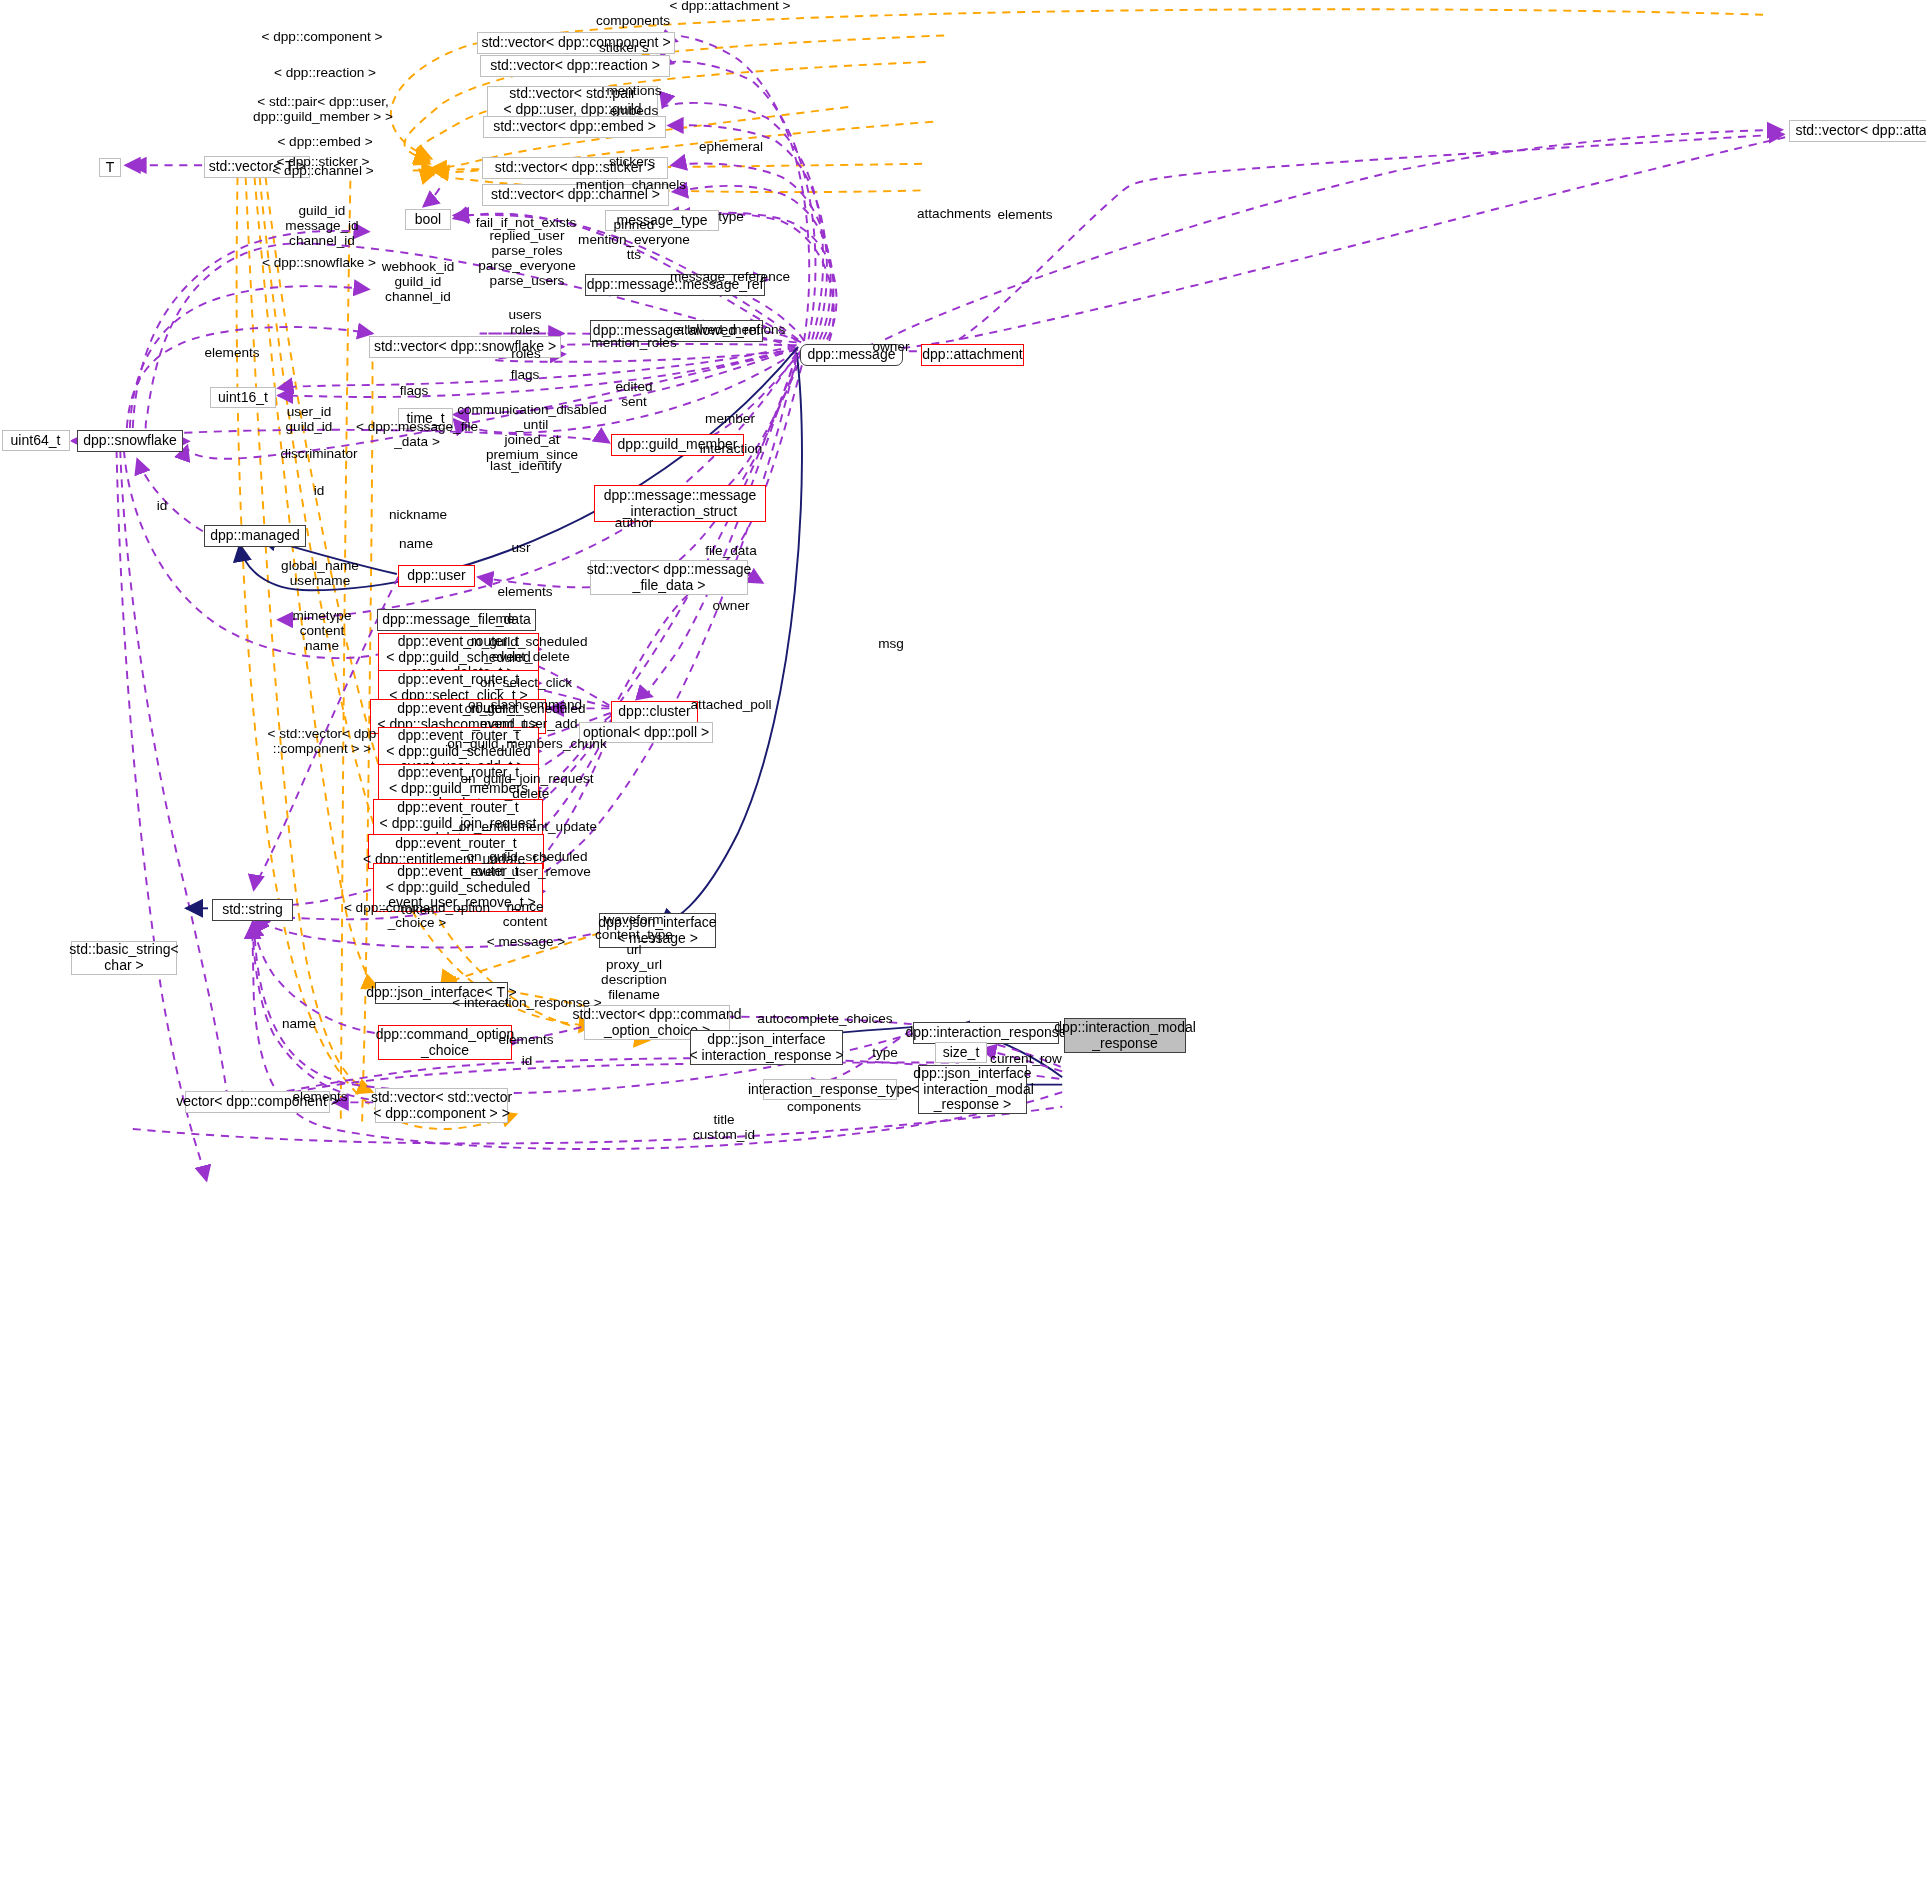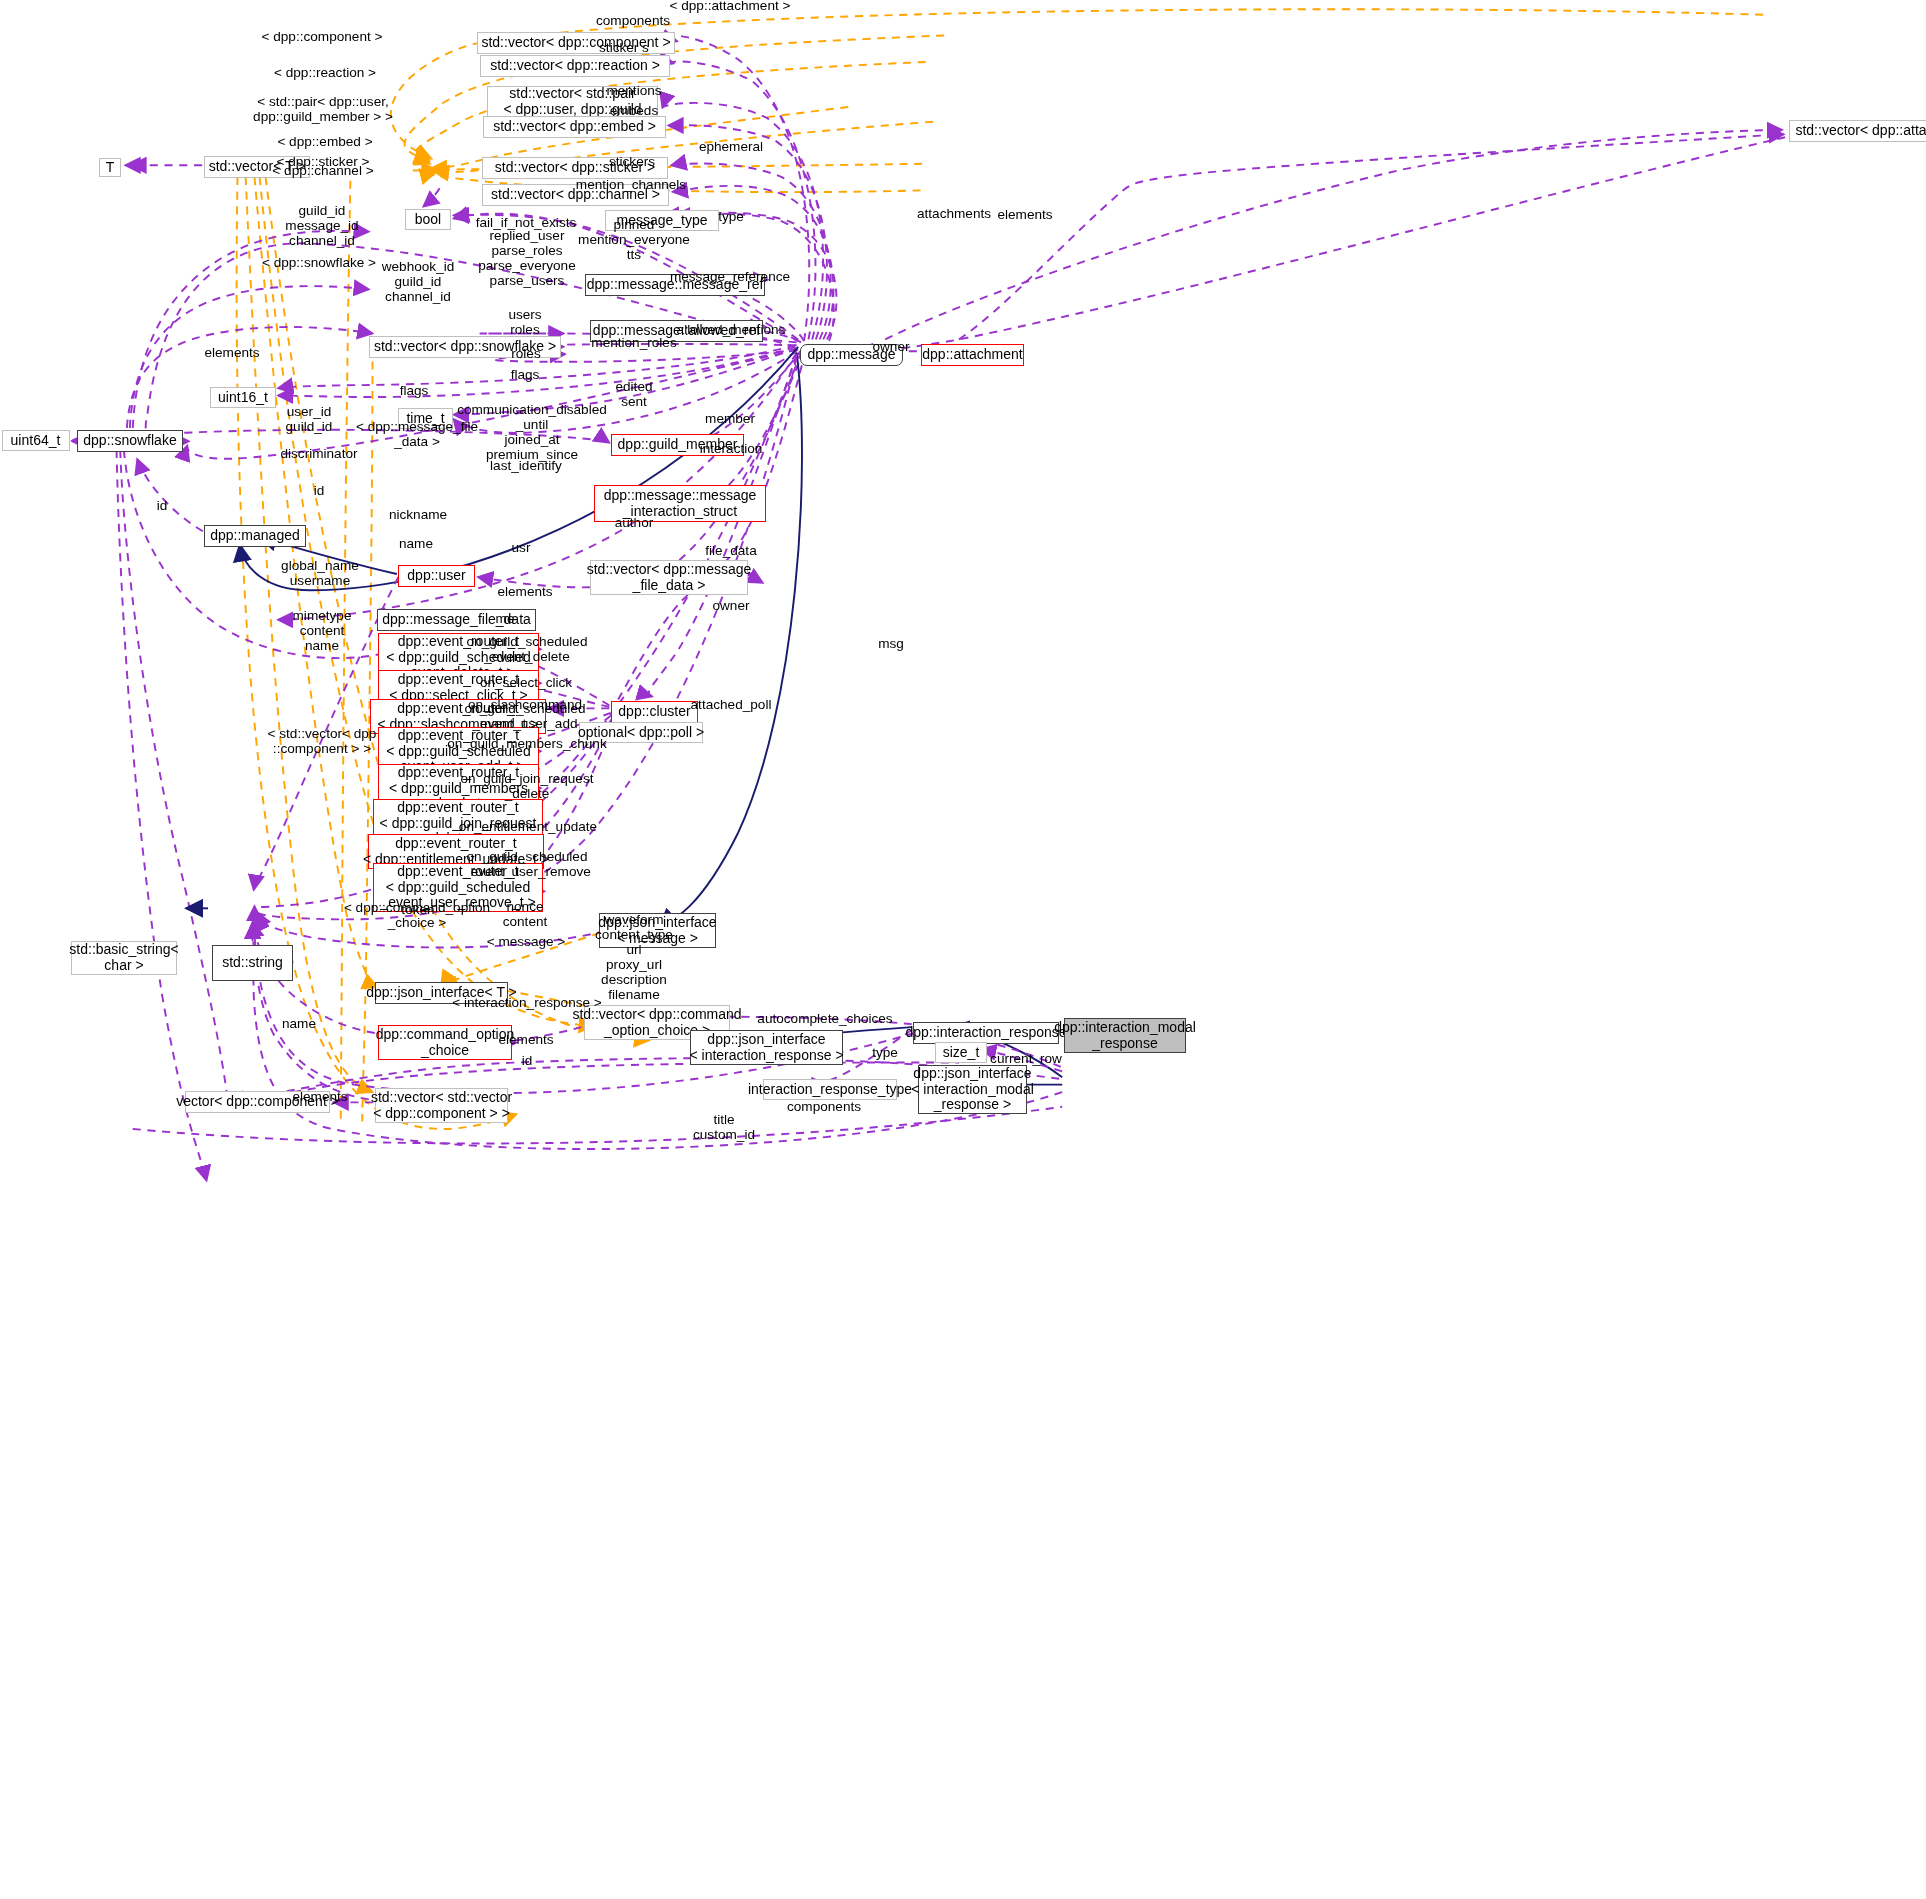--- a/index.html
+++ b/index.html
@@ -258,24 +258,24 @@
 _chunk_t &gt;</div>
     <div class="node n-red" style="left: 373px; top: 799px; width: 170px; height: 49px; white-space: pre;">dpp::event_router_t
 &lt; dpp::guild_join_request
 _delete_t &gt;</div>
     <div class="node n-red" style="left: 368px; top: 834px; width: 176px; height: 35px; white-space: pre;">dpp::event_router_t
 &lt; dpp::entitlement_update_t &gt;</div>
     <div class="node n-red" style="left: 373px; top: 863px; width: 170px; height: 49px; white-space: pre;">dpp::event_router_t
 &lt; dpp::guild_scheduled
 _event_user_remove_t &gt;</div>
     <div class="node n-red" style="left: 611px; top: 701px; width: 87px; height: 22px; white-space: pre;">dpp::cluster</div>
-    <div class="node n-gray" style="left: 579px; top: 722px; width: 124px; height: 20.7px; white-space: pre;">optional&lt; dpp::poll &gt;</div>
+    <div class="node n-gray" style="left: 579px; top: 722px; width: 134px; height: 20.7px; white-space: pre;">optional&lt; dpp::poll &gt;</div>
     <div class="node n-gray" style="left: 71px; top: 941px; width: 106px; height: 34px; white-space: pre;">std::basic_string&lt;
 char &gt;</div>
-    <div class="node n-black" style="left: 212px; top: 945px; width: 81px; height: 36px; white-space: pre;">std::string</div>
+    <div class="node n-black" style="left: 212px; top: 899px; width: 81px; height: 22px; white-space: pre;">std::string</div>
     <div class="node n-black" style="left: 599px; top: 913px; width: 117px; height: 35px; white-space: pre;">dpp::json_interface
 &lt; message &gt;</div>
     <div class="node n-black" style="left: 375px; top: 982px; width: 133px; height: 22px; white-space: pre;">dpp::json_interface&lt; T &gt;</div>
     <div class="node n-gray" style="left: 584px; top: 1005px; width: 146px; height: 35px; white-space: pre;">std::vector&lt; dpp::command
 _option_choice &gt;</div>
     <div class="node n-black" style="left: 913px; top: 1022px; width: 146px; height: 22px; white-space: pre;">dpp::interaction_response</div>
     <div class="node n-black" style="left: 690px; top: 1030px; width: 153px; height: 35px; white-space: pre;">dpp::json_interface
 &lt; interaction_response &gt;</div>
     <div class="node n-red" style="left: 378px; top: 1025px; width: 134px; height: 35px; white-space: pre;">dpp::command_option
 _choice</div>

